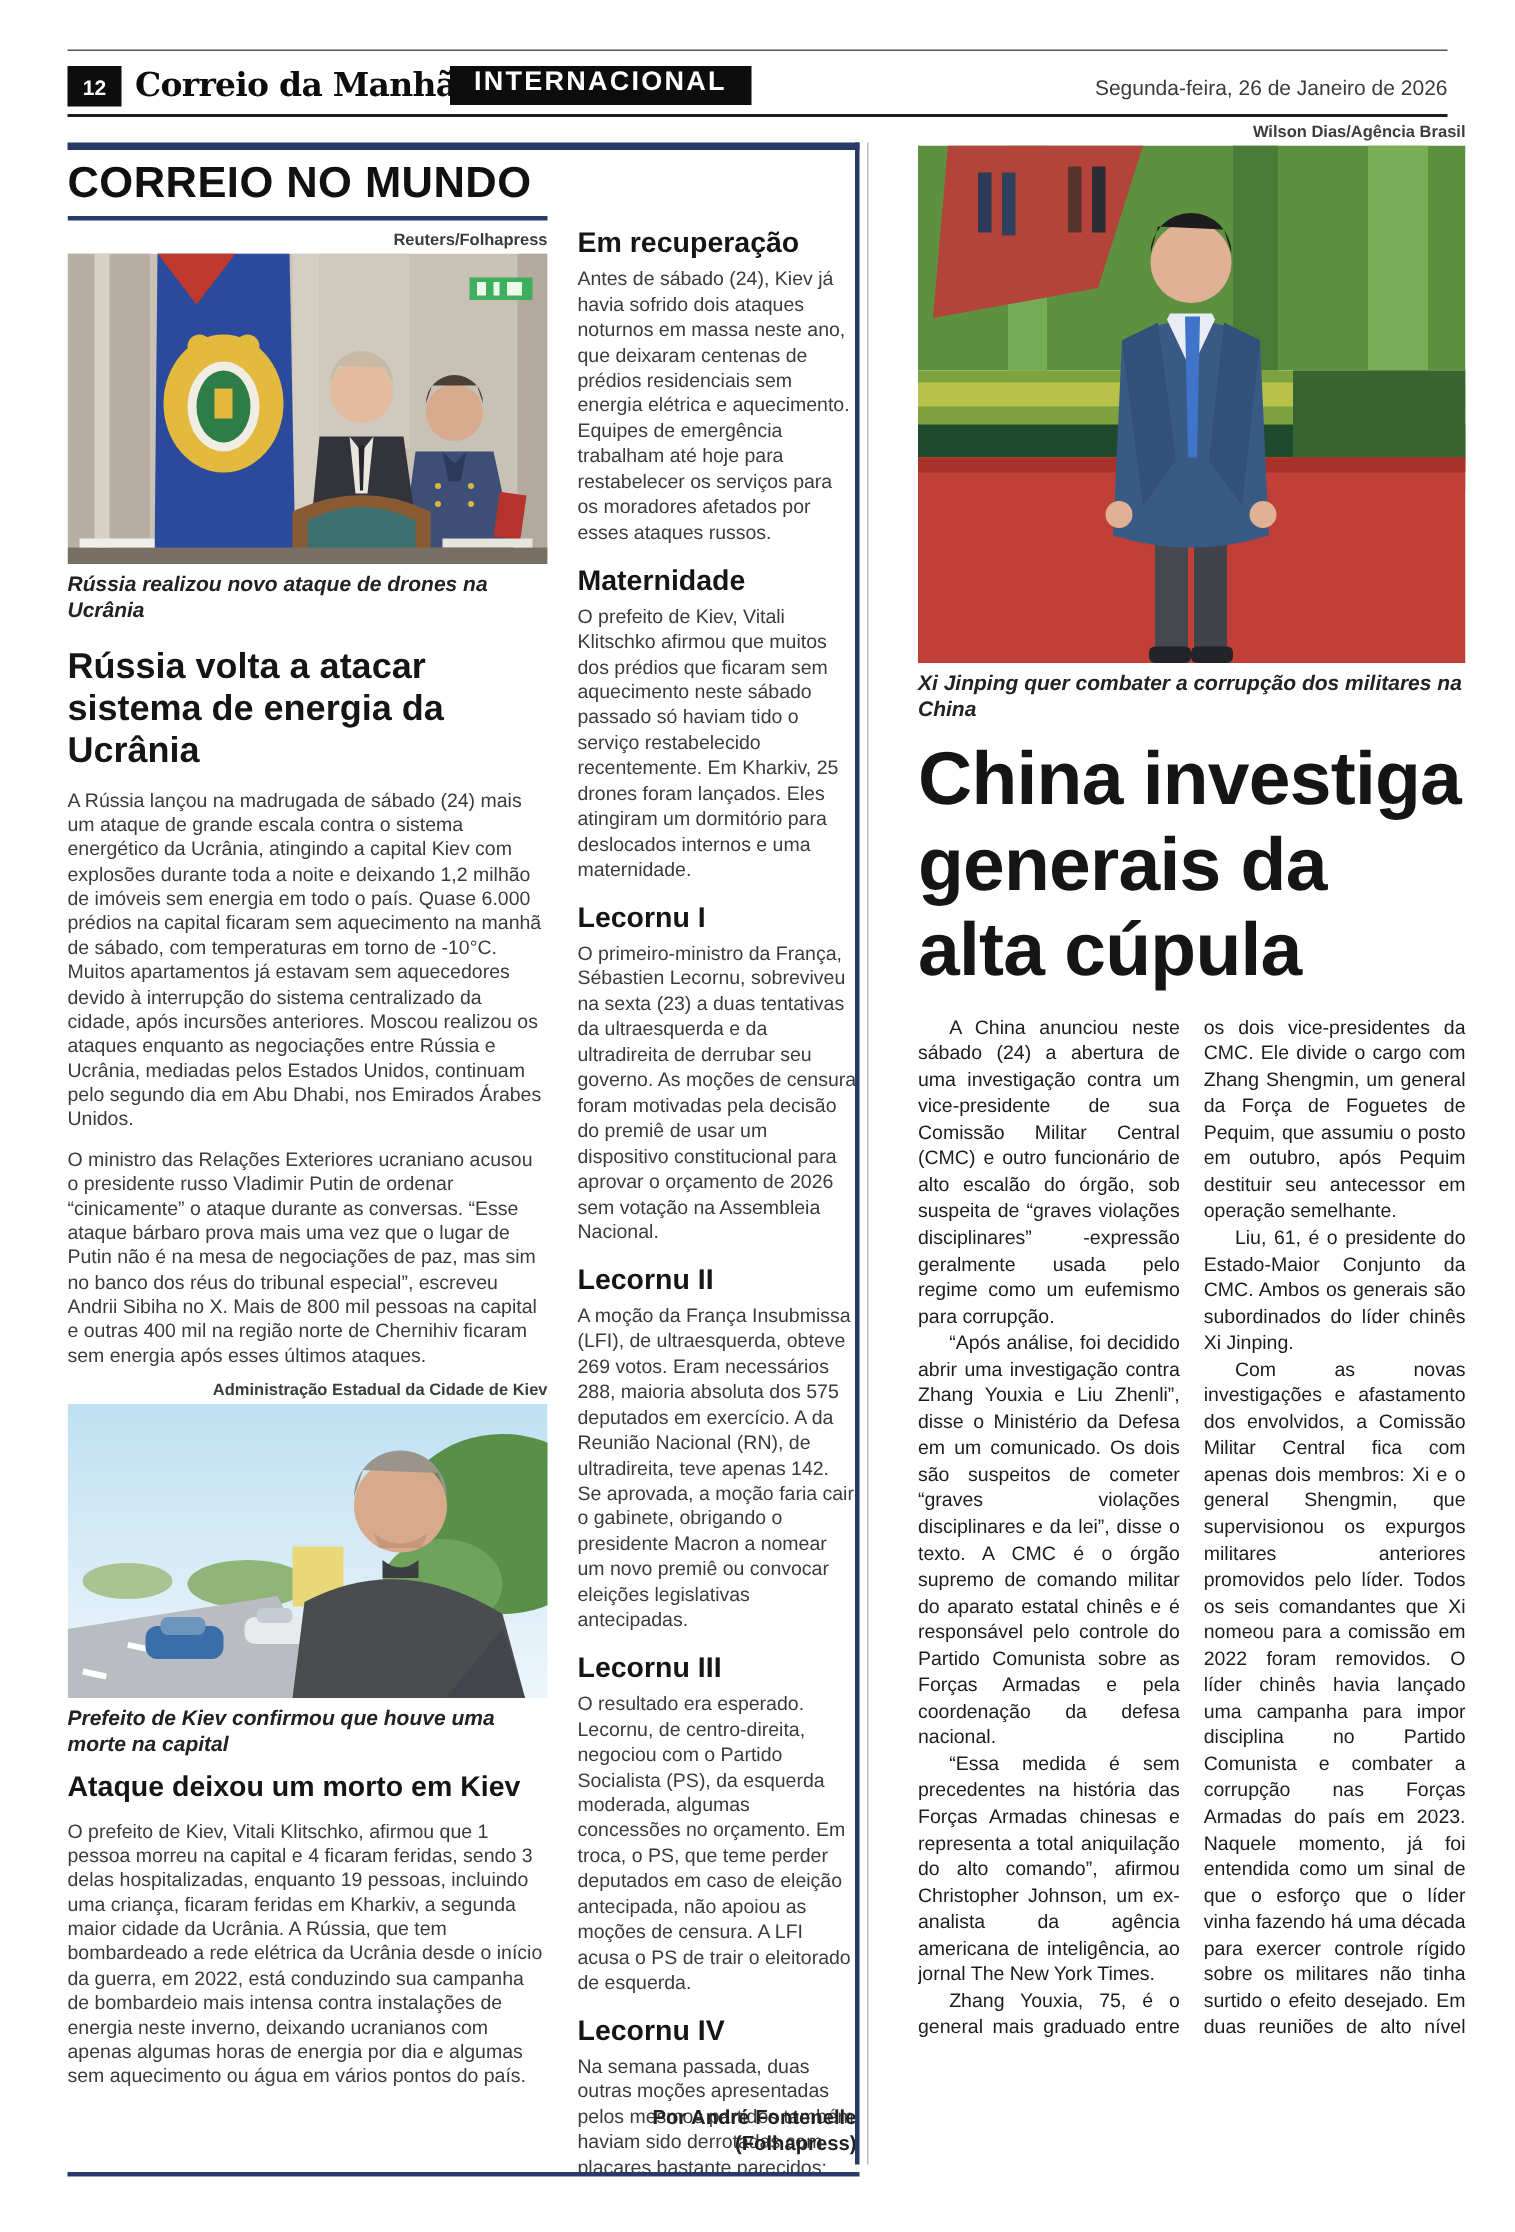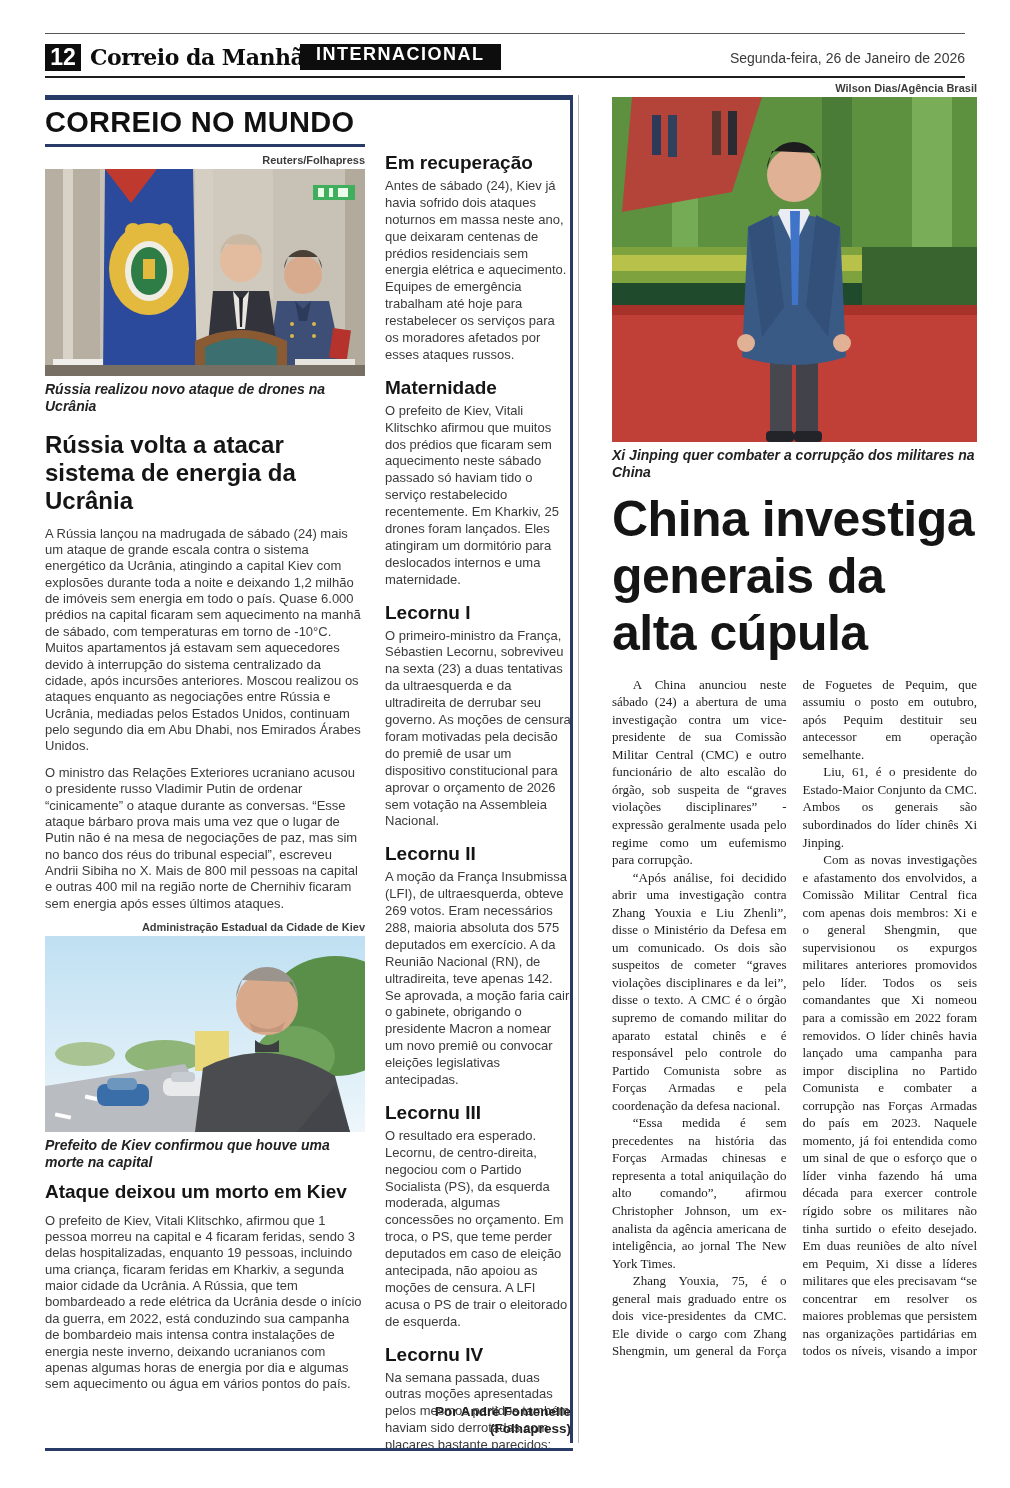--- a/index.html
+++ b/index.html
@@ -2,21 +2,21 @@
 <html lang="pt"><head>
 <meta charset="utf-8">
 <style>
   html,body{margin:0;padding:0;background:#ffffff;}
   .page{position:relative;width:1010px;height:1488px;background:#fff;overflow:hidden;
         font-family:"Liberation Sans", sans-serif;color:#2e2e2e;}
   
   .top-rule{position:absolute;left:45px;right:45px;top:33px;height:1px;background:#555;}
   .hdr-rule{position:absolute;left:45px;right:45px;top:76px;height:2px;background:#1d1d1d;}
   .pagenum{position:absolute;left:45px;top:44px;width:36px;height:27px;background:#0d0d0d;color:#fff;
-           font-weight:bold;font-size:23px;display:flex;align-items:center;justify-content:center;text-align:center;}
+           font-weight:bold;font-size:14px;display:flex;align-items:center;justify-content:center;text-align:center;}
   .masthead{position:absolute;left:90px;top:44px;font-family:"DejaVu Serif", serif;font-weight:bold;
             font-size:22px;letter-spacing:-0.5px;color:#0d0d0d;}
   .section-badge{position:absolute;left:300px;top:44px;background:#0d0d0d;color:#fff;font-weight:bold;
             font-size:18px;letter-spacing:1.5px;padding:0 16px 5px 16px;}
   .edition-date{position:absolute;right:45px;top:50px;font-size:14px;color:#3a3a3a;}
   
   .cnm-box{position:absolute;left:45px;top:95px;width:528px;height:1348px;
            border-top:5px solid #283a66;border-bottom:3px solid #283a66;overflow:hidden;}
   .cnm-title{margin:6px 0 0 0;font-size:29px;font-weight:800;color:#111;letter-spacing:0.3px;}
   .cnm-underline{width:320px;height:3px;background:#283a66;margin-top:5px;}
@@ -33,21 +33,21 @@
   .subhead-l{font-size:19px;font-weight:800;color:#151515;margin:14px 0 0 0;line-height:1.15;}
   .mid-section h3{font-size:19px;font-weight:800;color:#151515;margin:0 0 4px 0;}
   .mid-section{margin-bottom:13px;}
   .mid-section p{font-size:13px;line-height:1.3;color:#3b3b3b;margin:0;}
   .byline{font-size:13.5px;font-weight:bold;color:#222;text-align:right;line-height:1.3;margin-top:4px;}
   
   .col-right{position:absolute;left:600px;top:80px;width:365px;margin-left:12px;}
   .headline-xl{font-size:50px;font-weight:800;color:#151515;line-height:1.14;margin:10px 0 0 0;letter-spacing:-0.5px;}
   .subhead-xl{font-size:22px;color:#5c5c5c;line-height:1.22;margin:14px 0 0 0;}
   .china-body{margin-top:14px;height:700px;overflow:hidden;columns:2;column-gap:16px;
-              font-family:Liberation Serif, serif;font-size:13px;line-height:1.35;color:#1c1c1c;
+              font-family:Liberation Sans, sans-serif;font-size:13px;line-height:1.35;color:#1c1c1c;
               text-align:justify;}
   .china-body p{margin:0;text-indent:1.6em;}
 </style>
 </head>
 <body>
 
 <div class="page">
 
   <div class="top-rule"></div>
   <div class="pagenum">12</div>

